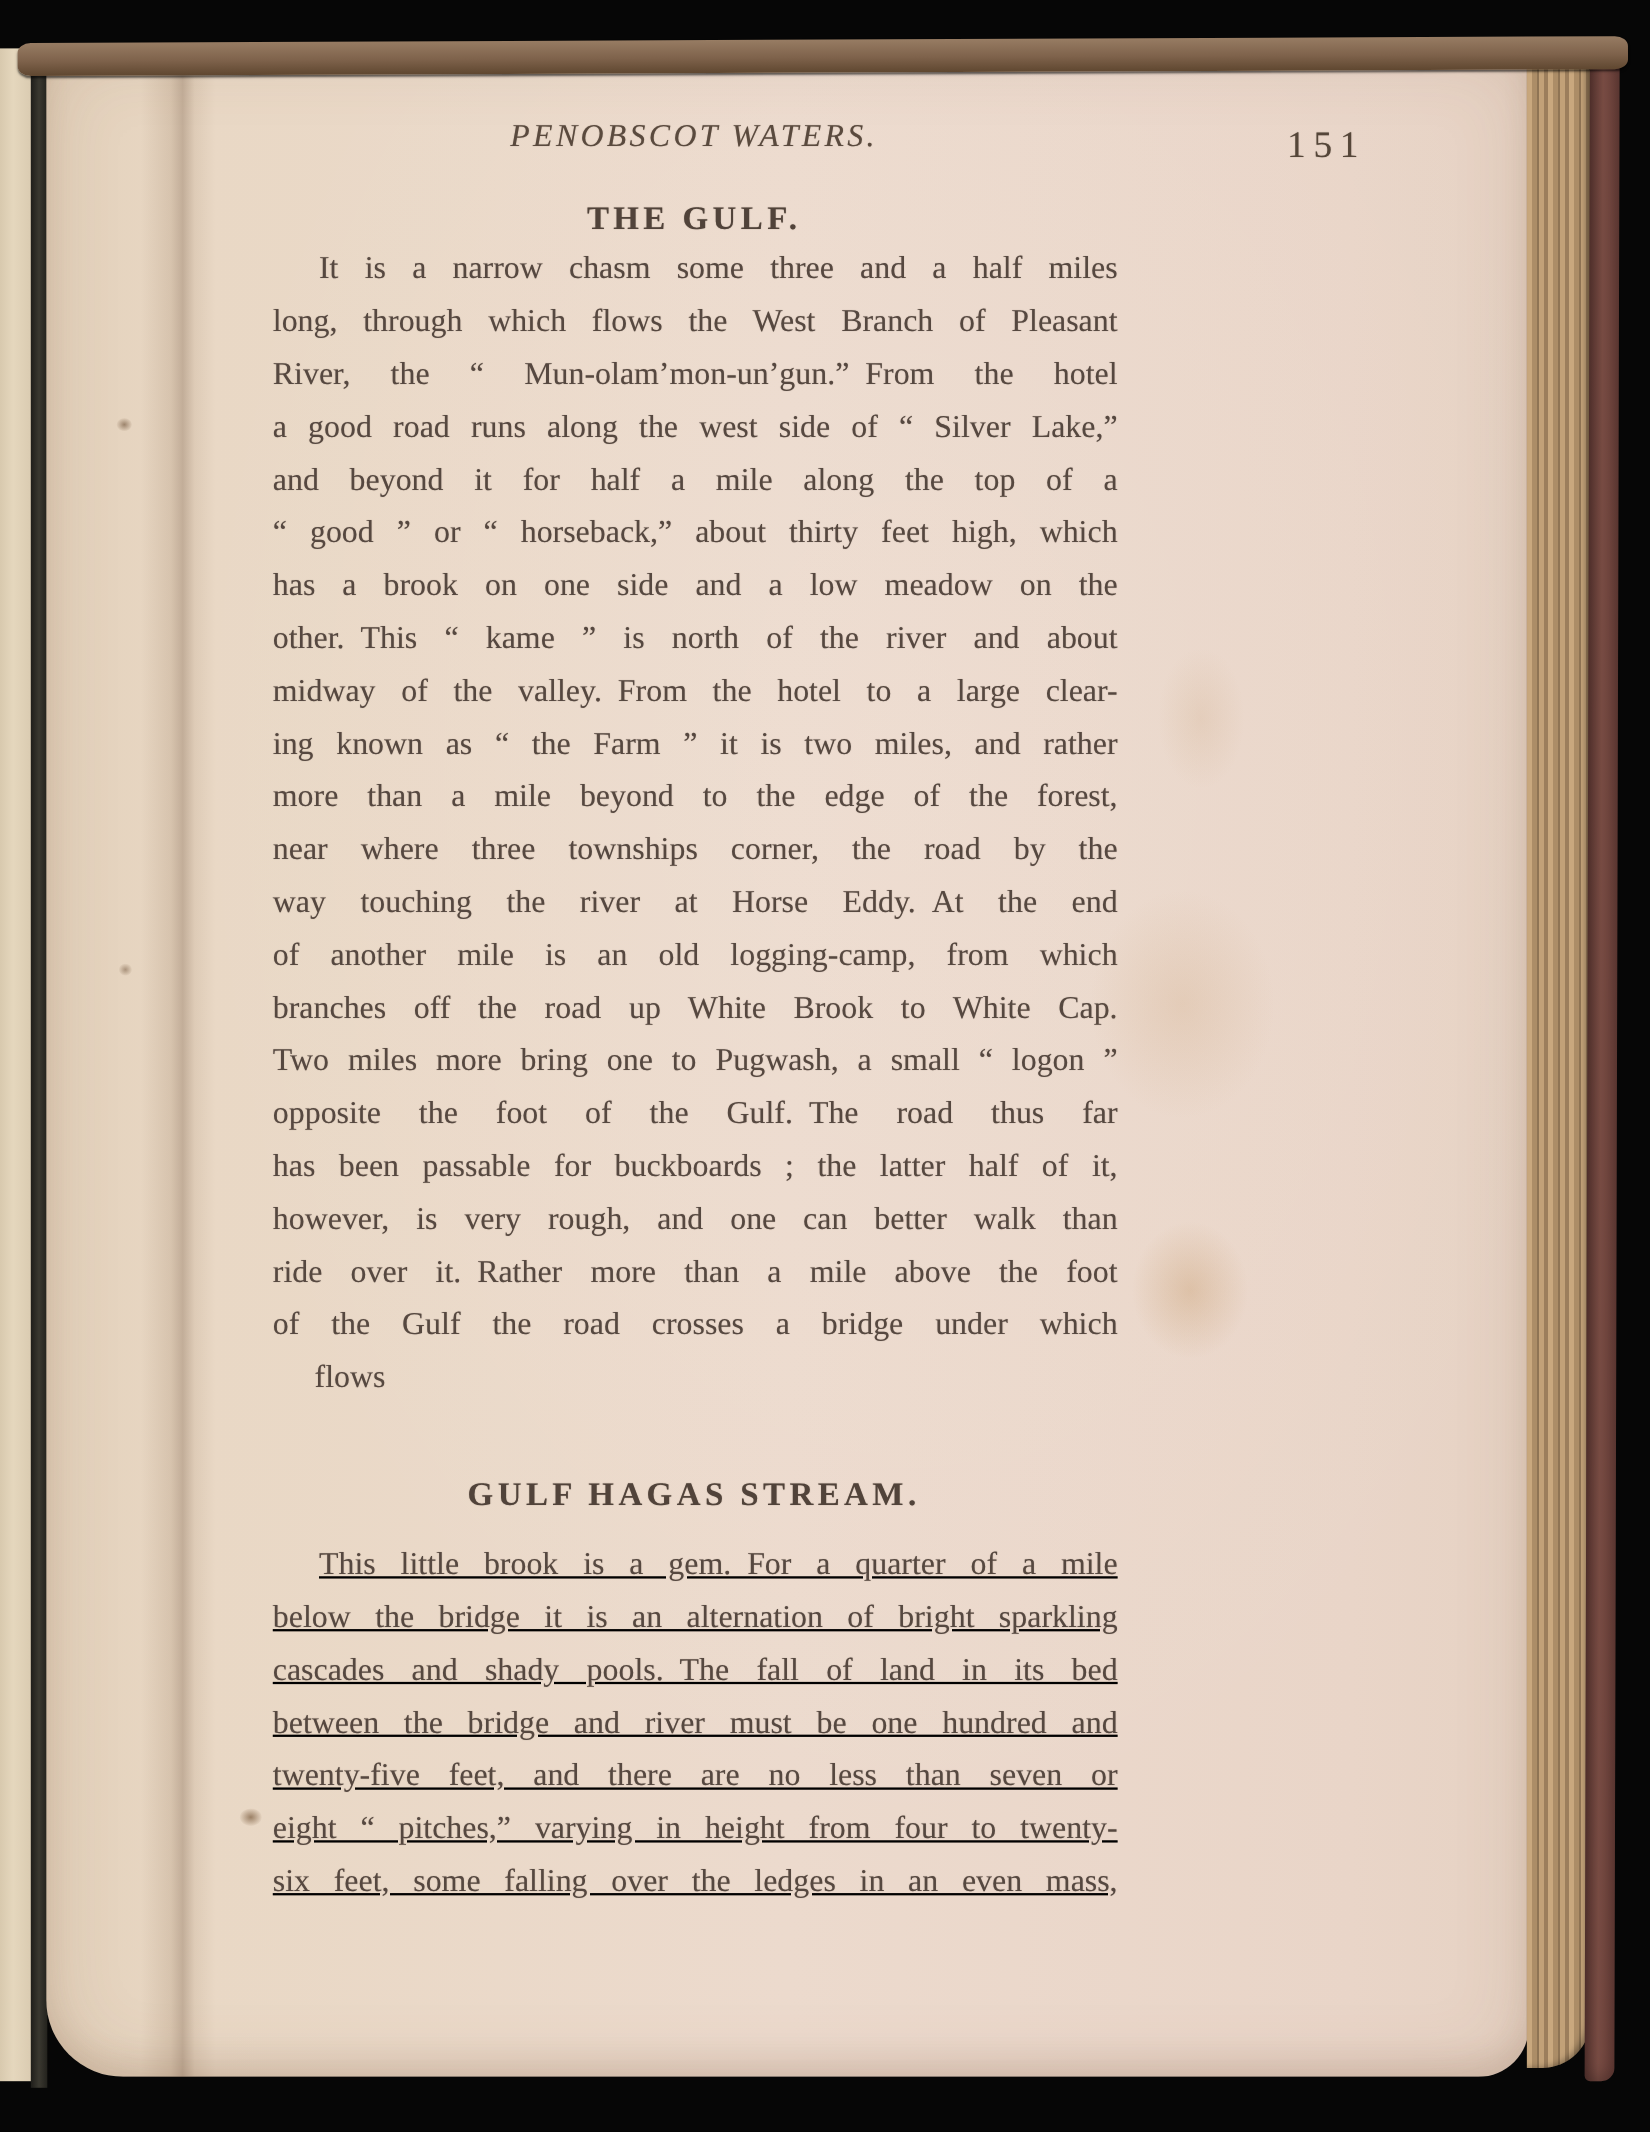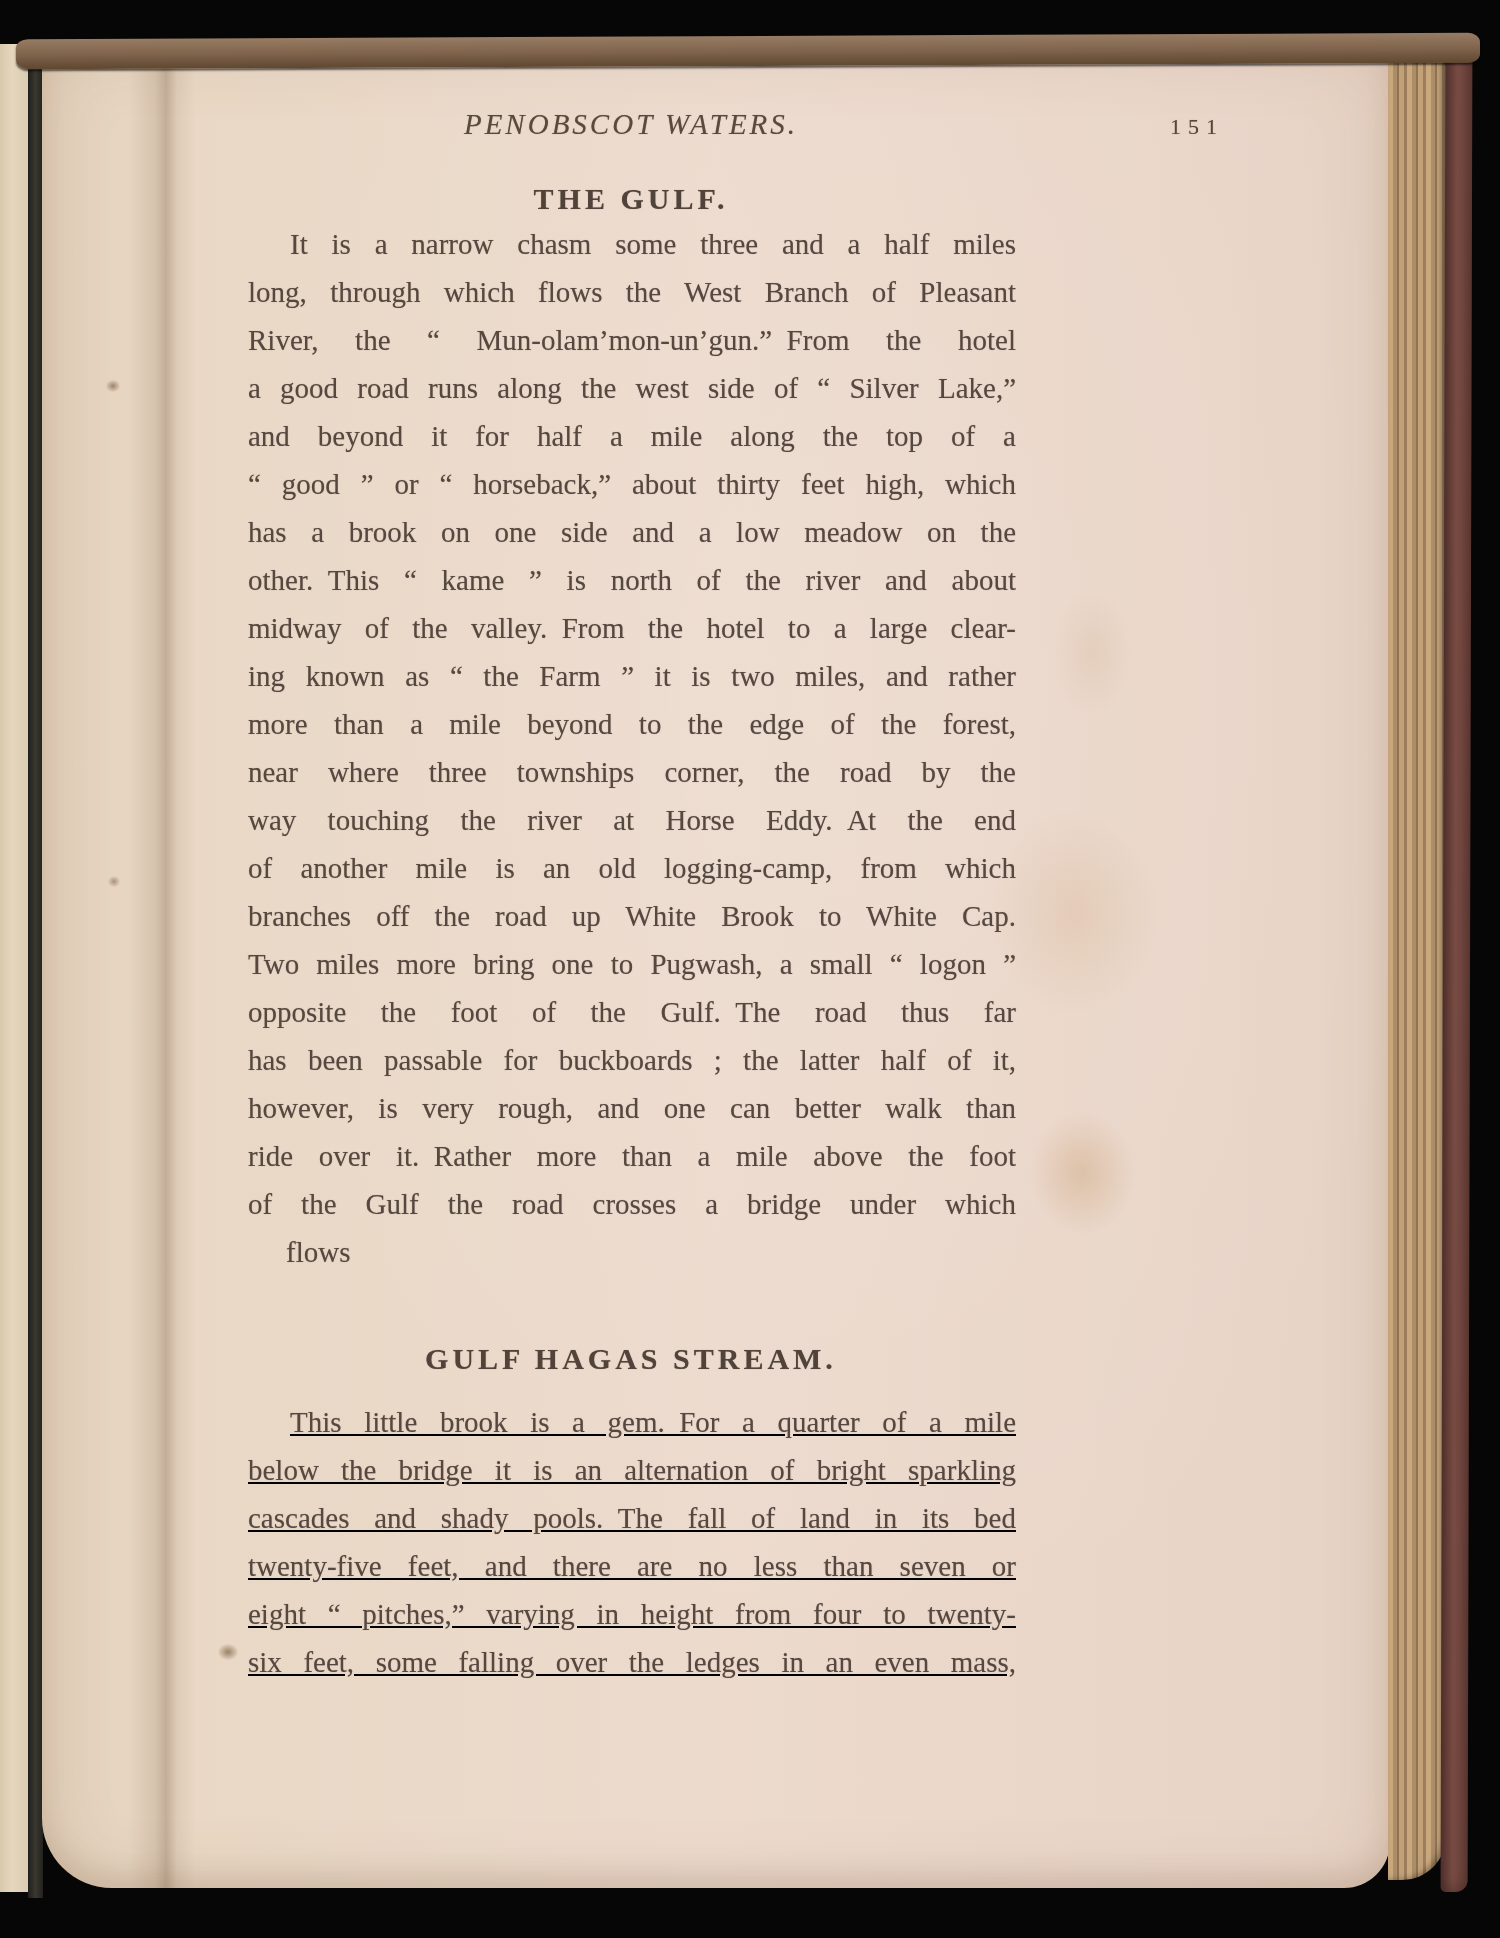--- a/index.html
+++ b/index.html
@@ -68,21 +68,21 @@
 
   
   .running-head {
     position: absolute; left: 206px; top: 60px; width: 766px;
     text-align: center;
     font-style: italic; font-size: 29px; letter-spacing: 3px;
     color: #5a4a3e; text-shadow: 0 0 1px rgba(86,70,58,0.45);
   }
   .page-number {
     position: absolute; left: 1128px; top: 66px;
-    font-size: 22px; letter-spacing: 7px;
+    font-size: 34px; letter-spacing: 7px;
     color: #554639; text-shadow: 0 0 1px rgba(86,70,58,0.45);
   }
   .section { position: absolute; left: 206px; width: 768px; }
   .section-heading {
     margin: 0; width: 766px; text-align: center;
     font-size: 30px; font-weight: bold; letter-spacing: 4px;
     color: #51433a; text-shadow: 0 0 1px rgba(80,64,52,0.45);
   }
   .lines { position: absolute; left: 0; width: 768px; }
   .sec1 { top: 134px; }
@@ -157,20 +157,21 @@
           <div class="line no-just">flows</div>
         </div>
     </div>
 
     <div class="section sec2">
       <h2 class="section-heading">GULF HAGAS STREAM.</h2>
       <div class="lines">
           <div class="line indent">This little brook is a gem. For a quarter of a mile</div>
           <div class="line">below the bridge it is an alternation of bright sparkling</div>
           <div class="line">cascades and shady pools. The fall of land in its bed</div>
+          <div class="line">between the bridge and river must be one hundred and</div>
           <div class="line">twenty-five feet, and there are no less than seven or</div>
           <div class="line">eight “ pitches,” varying in height from four to twenty-</div>
           <div class="line">six feet, some falling over the ledges in an even mass,</div>
         </div>
     </div>
 
     <div class="stain stain-1"></div>
     <div class="stain stain-2"></div>
     <div class="stain stain-3"></div>
     <div class="stain stain-4"></div>

